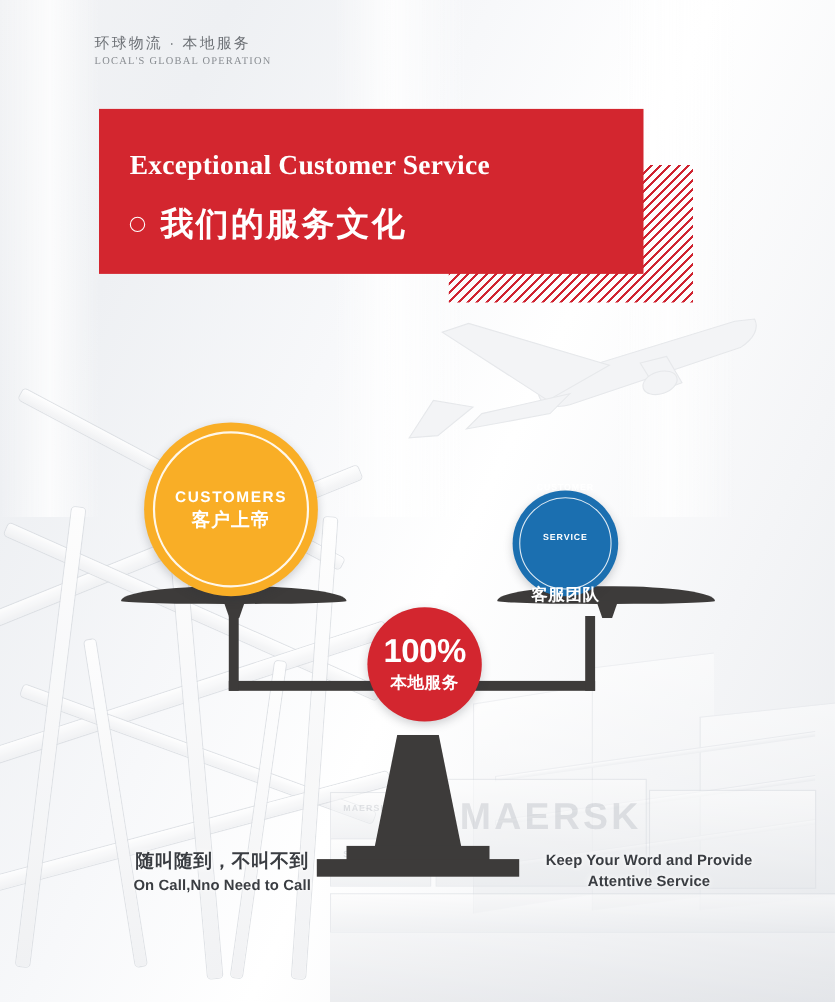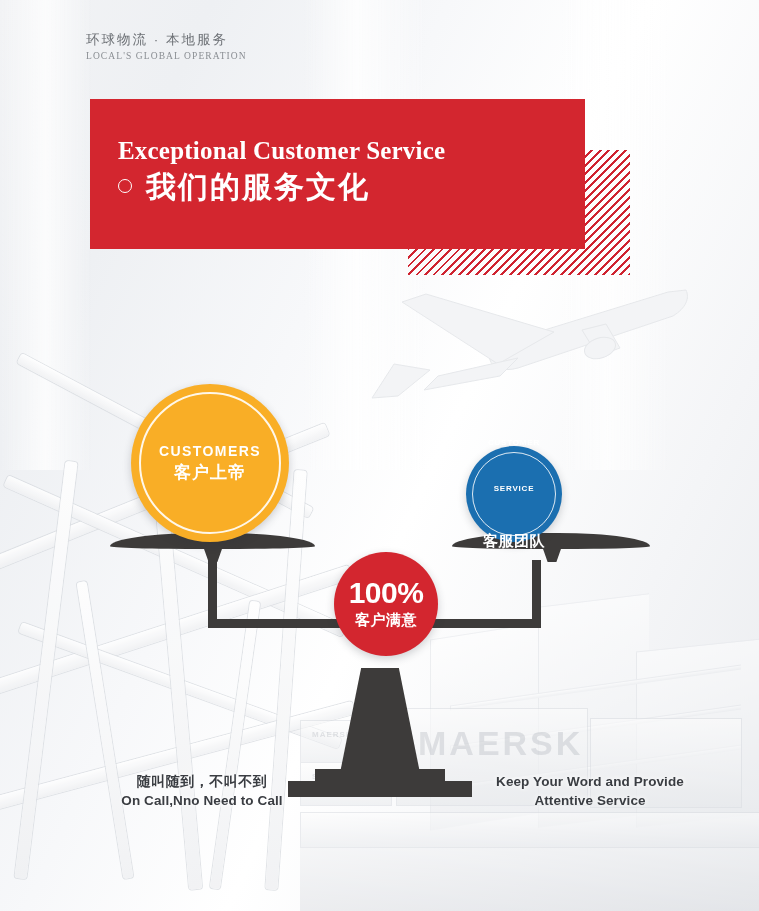--- a/index.html
+++ b/index.html
@@ -139,21 +139,21 @@
     font-family: "Liberation Serif", serif;
     font-size: 25px;
     color: #ffffff;
     letter-spacing: .2px;
     white-space: nowrap;
     line-height: 1.1;
   }
   .banner-cn-row {
     display: flex;
     align-items: center;
-    margin-top: 6px;
+    margin-top: 24px;
   }
   .bullet-ring {
     width: 12px;
     height: 12px;
     border: 1.6px solid #ffffff;
     border-radius: 50%;
     flex: 0 0 auto;
     margin-right: 14px;
   }
   .banner-cn {
@@ -314,21 +314,21 @@
 
   
   .caption {
     position: absolute;
     color: #3a3d42;
     text-align: center;
     line-height: 1.35;
     text-shadow: 0 0 4px rgba(255,255,255,.95), 0 0 9px rgba(255,255,255,.85);
   }
   .caption .c-cn {
-    font-size: 14px;
+    font-size: 17px;
     font-weight: 700;
     letter-spacing: .5px;
     white-space: nowrap;
   }
   .caption .c-en {
     font-size: 13.5px;
     font-weight: 700;
     letter-spacing: .1px;
     margin-top: 1px;
   }
@@ -428,21 +428,21 @@
   <div class="badge badge-service">
     <span class="ring"></span>
     <span class="b-en">CUSTOMER</span>
     <span class="b-en">SERVICE</span>
     <span class="b-cn">客服团队</span>
   </div>
 
 
   <div class="badge badge-satisfaction">
     <span class="pct">100%</span>
-    <span class="sat-cn">客户满意</span>
+    <span class="sat-cn">本地服务</span>
   </div>
 
   <div class="caption caption-left">
     <div class="c-cn">随叫随到，不叫不到</div>
     <div class="c-en">On Call,Nno Need to Call</div>
   </div>
 
   <div class="caption caption-right">
     <div class="c-en">Keep Your Word and Provide</div>
     <div class="c-en">Attentive Service</div>

